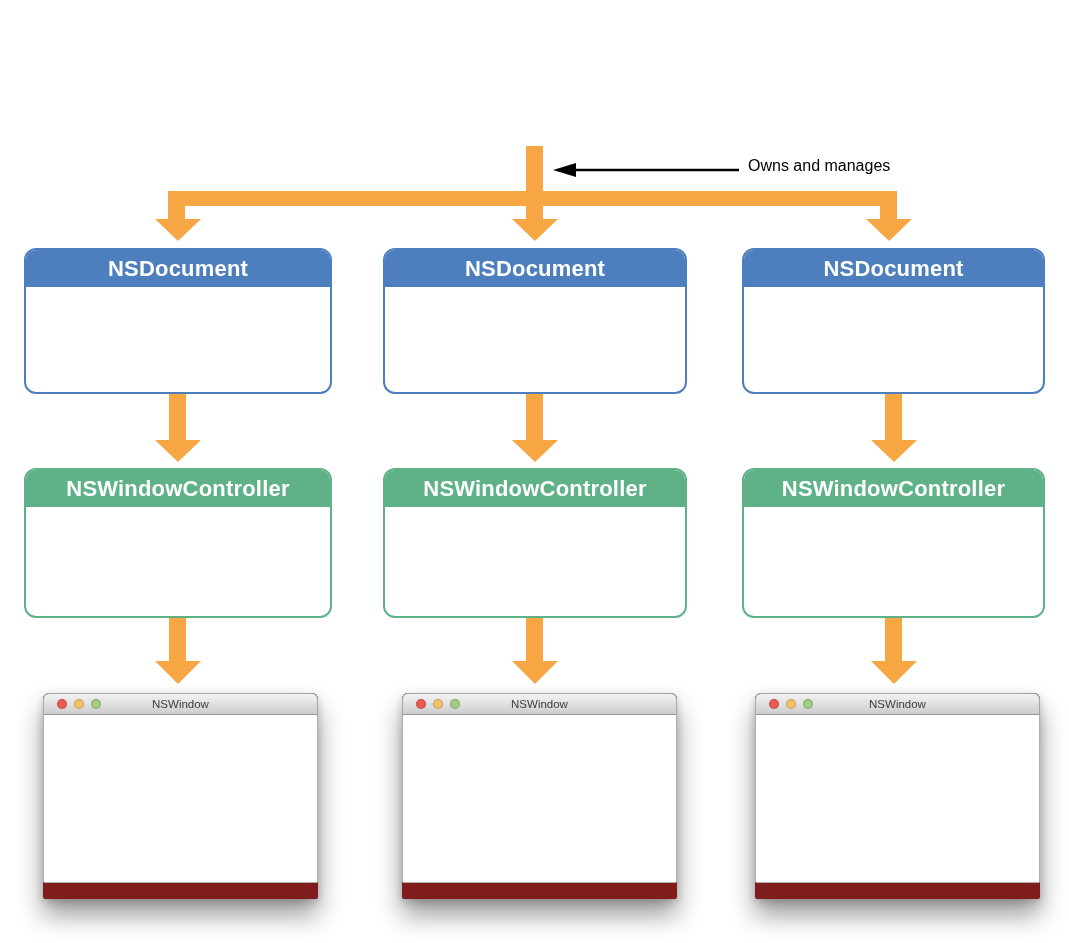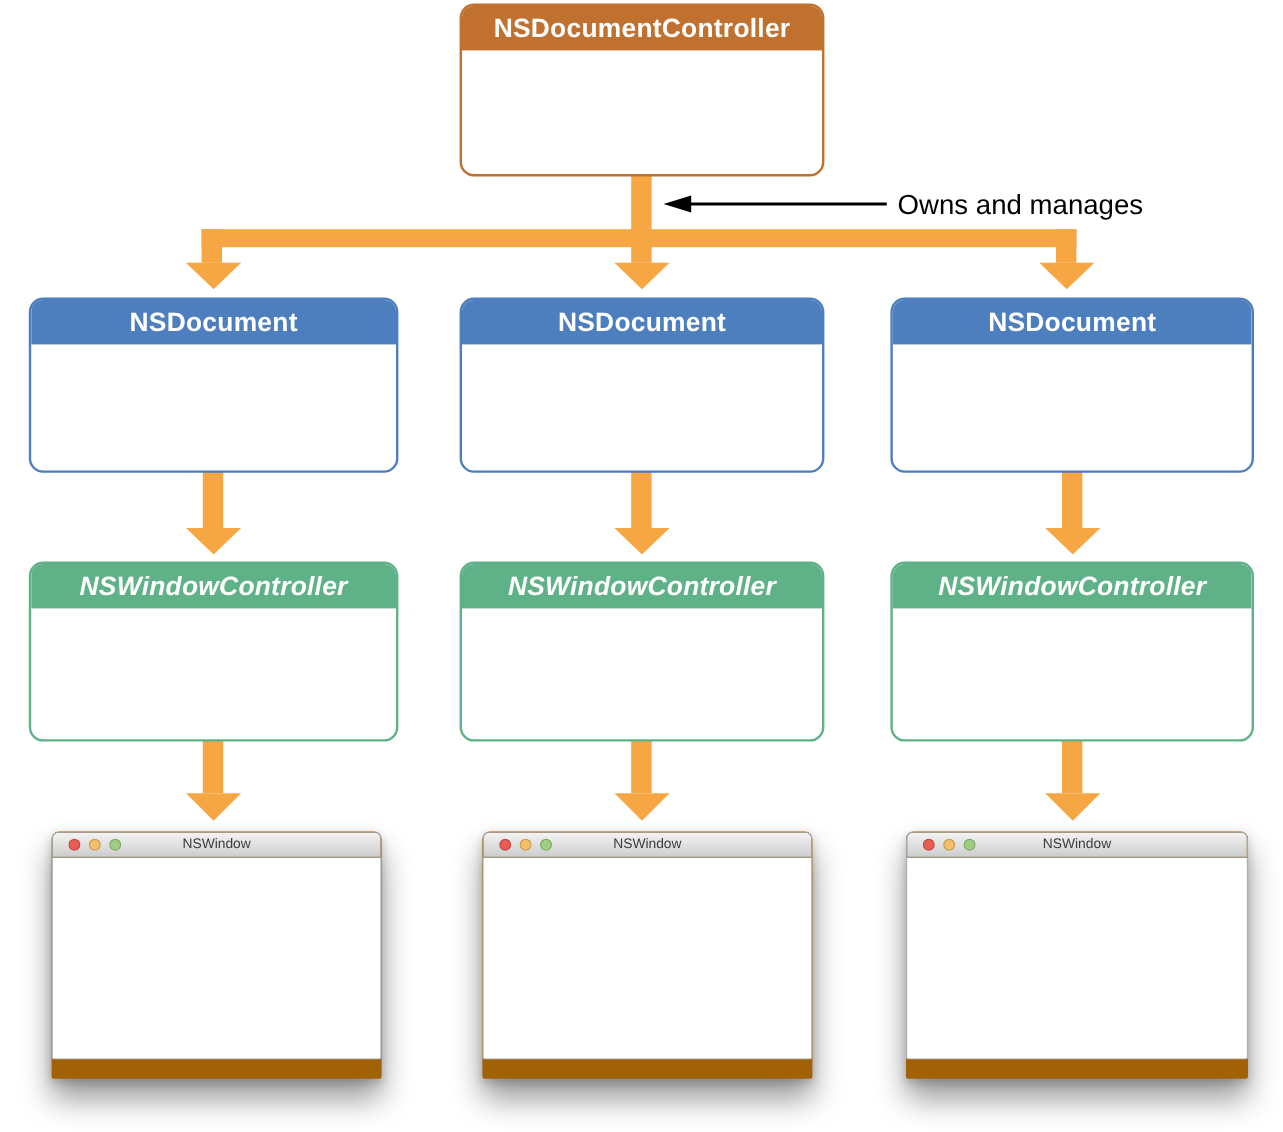--- a/index.html
+++ b/index.html
@@ -38,41 +38,41 @@
     justify-content: center;
     color: #ffffff;
     font-weight: bold;
     font-size: 22px;
     letter-spacing: 0.2px;
   }
   .classbox.root   { border-color: #C1712F; }
   .classbox.root .hd { background: #C1712F; font-size: 22px; }
   .classbox.doc    { border-color: #4D7EBE; }
   .classbox.doc .hd  { background: #4D7EBE; }
-  .classbox.wc     { border-color: #5FB287; font-style: italic; }
+  .classbox.wc     { border-color: #5FB287; }
   .classbox.wc .hd   { background: #5FB287; }
 
   
   .annotation {
     position: absolute;
     left: 748px;
     top: 157px;
-    font-size: 23px;
+    font-size: 16px;
     color: #000000;
     white-space: nowrap;
   }
 
   
   .macwindow {
     position: absolute;
     height: 206px;
     border-radius: 6px 6px 2px 2px;
     box-shadow: 0 16px 26px rgba(0,0,0,0.40), 0 3px 8px rgba(0,0,0,0.18);
     box-sizing: border-box;
-    background: #a16207;
+    background: #7f1d1d;
   }
   .titlebar {
     position: relative;
     height: 22px;
     border-radius: 6px 6px 0 0;
     background: linear-gradient(#F3F3F3, #CDCDCD);
     border: 1px solid #A6A6A6;
     border-bottom: 1px solid #989898;
     box-sizing: border-box;
     display: flex;
@@ -148,24 +148,20 @@
       <polygon points="512,661 558,661 535,684"></polygon>
       <rect x="885" y="617" width="17" height="44"></rect>
       <polygon points="871,661 917,661 894,684"></polygon>
     </g>
     <g>
       <line x1="574" y1="170" x2="739" y2="170" stroke="#000000" stroke-width="2.4"></line>
       <polygon points="553,170 576,163 576,177" fill="#000000"></polygon>
     </g>
   </svg>
 
-  <div class="classbox root" style="left:383px; top:3px; width:304px; height:144px;">
-    <div class="hd">NSDocumentController</div>
-    <div class="bd"></div>
-  </div>
 
   <div class="annotation">Owns and manages</div>
 
   <div class="classbox doc" style="left:24px; top:248px; width:308px; height:146px;">
     <div class="hd">NSDocument</div>
   </div>
   <div class="classbox doc" style="left:383px; top:248px; width:304px; height:146px;">
     <div class="hd">NSDocument</div>
   </div>
   <div class="classbox doc" style="left:742px; top:248px; width:303px; height:146px;">

